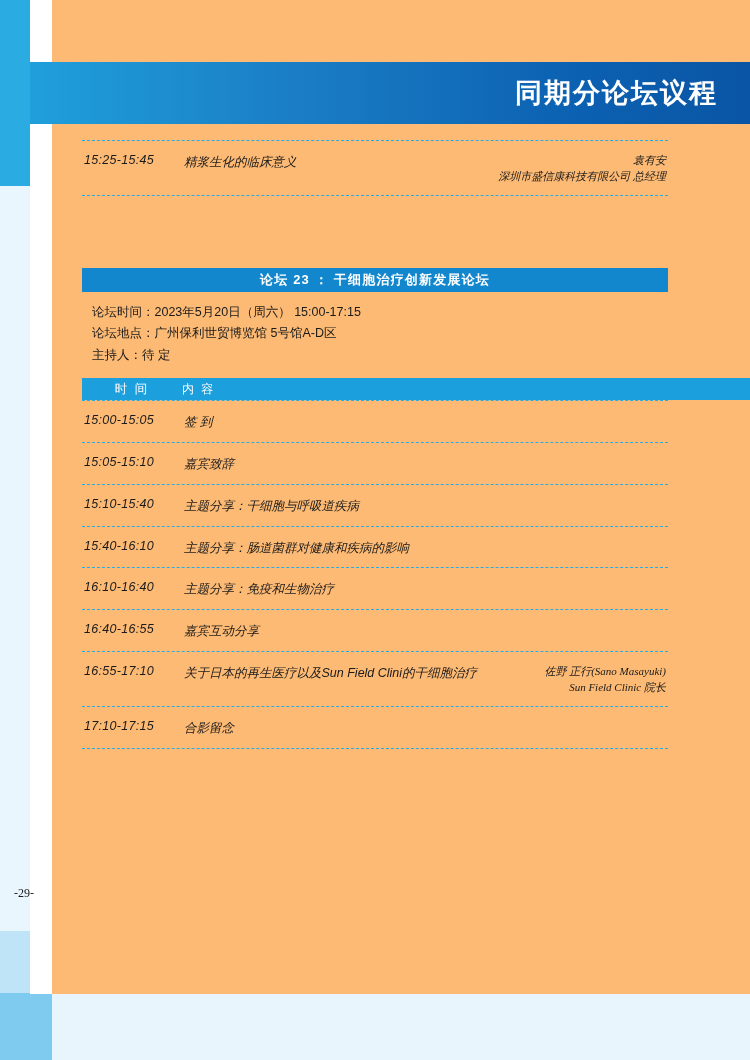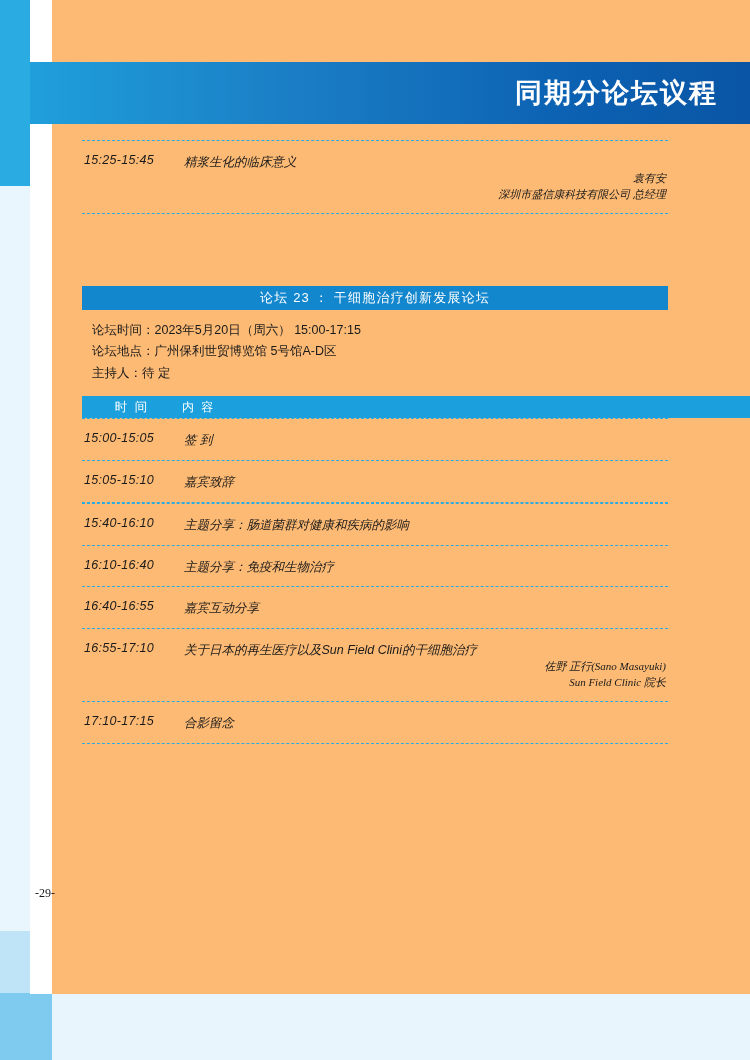--- a/index.html
+++ b/index.html
@@ -125,38 +125,37 @@
   }
   .row .speaker {
     flex: 0 0 auto;
     text-align: right;
     font-size: 11px;
     color: #1a1a1a;
     font-family: "Liberation Serif", "DejaVu Serif", serif;
     line-height: 1.45;
     white-space: nowrap;
     padding-right: 2px;
-    margin-top: 18px;
   }
 
   .spacer-lg { height: 72px; }
 
   
   .forum-title-bar {
     width: 586px;
     height: 24px;
     background: #1387cd;
     display: flex;
     align-items: center;
     justify-content: center;
   }
   .forum-title-bar .t {
     color: #ffffff;
     font-size: 13px;
-    font-weight: normal;
+    font-weight: bold;
     letter-spacing: 1.2px;
   }
 
   .meta {
     padding: 10px 0 8px 10px;
   }
   .meta div {
     font-size: 12.5px;
     color: #1a1a1a;
     line-height: 1.72;
@@ -185,21 +184,20 @@
   }
 
   
   .page-num {
     position: absolute;
     left: 14px;
     top: 886px;
     font-size: 12px;
     color: #1a1a1a;
     font-family: "Liberation Serif", "DejaVu Serif", serif;
-    margin-left: 21px;
   }
 </style>
 </head>
 <body>
 
 <div class="page">
 
   <div class="edge-block eb1"></div>
   <div class="edge-block eb2"></div>
   <div class="edge-block eb3"></div>
@@ -261,20 +259,28 @@
       <div class="row">
         <div class="time">15:05-15:10</div>
         <div class="topic">嘉宾致辞</div>
         <div class="speaker">
           <div></div>
           <div></div>
         </div>
       </div>
 
       <div class="dash-line"></div>
+      <div class="row">
+        <div class="time">15:10-15:40</div>
+        <div class="topic">主题分享：干细胞与呼吸道疾病</div>
+        <div class="speaker">
+          <div></div>
+          <div></div>
+        </div>
+      </div>
 
       <div class="dash-line"></div>
       <div class="row">
         <div class="time">15:40-16:10</div>
         <div class="topic">主题分享：肠道菌群对健康和疾病的影响</div>
         <div class="speaker">
           <div></div>
           <div></div>
         </div>
       </div>

